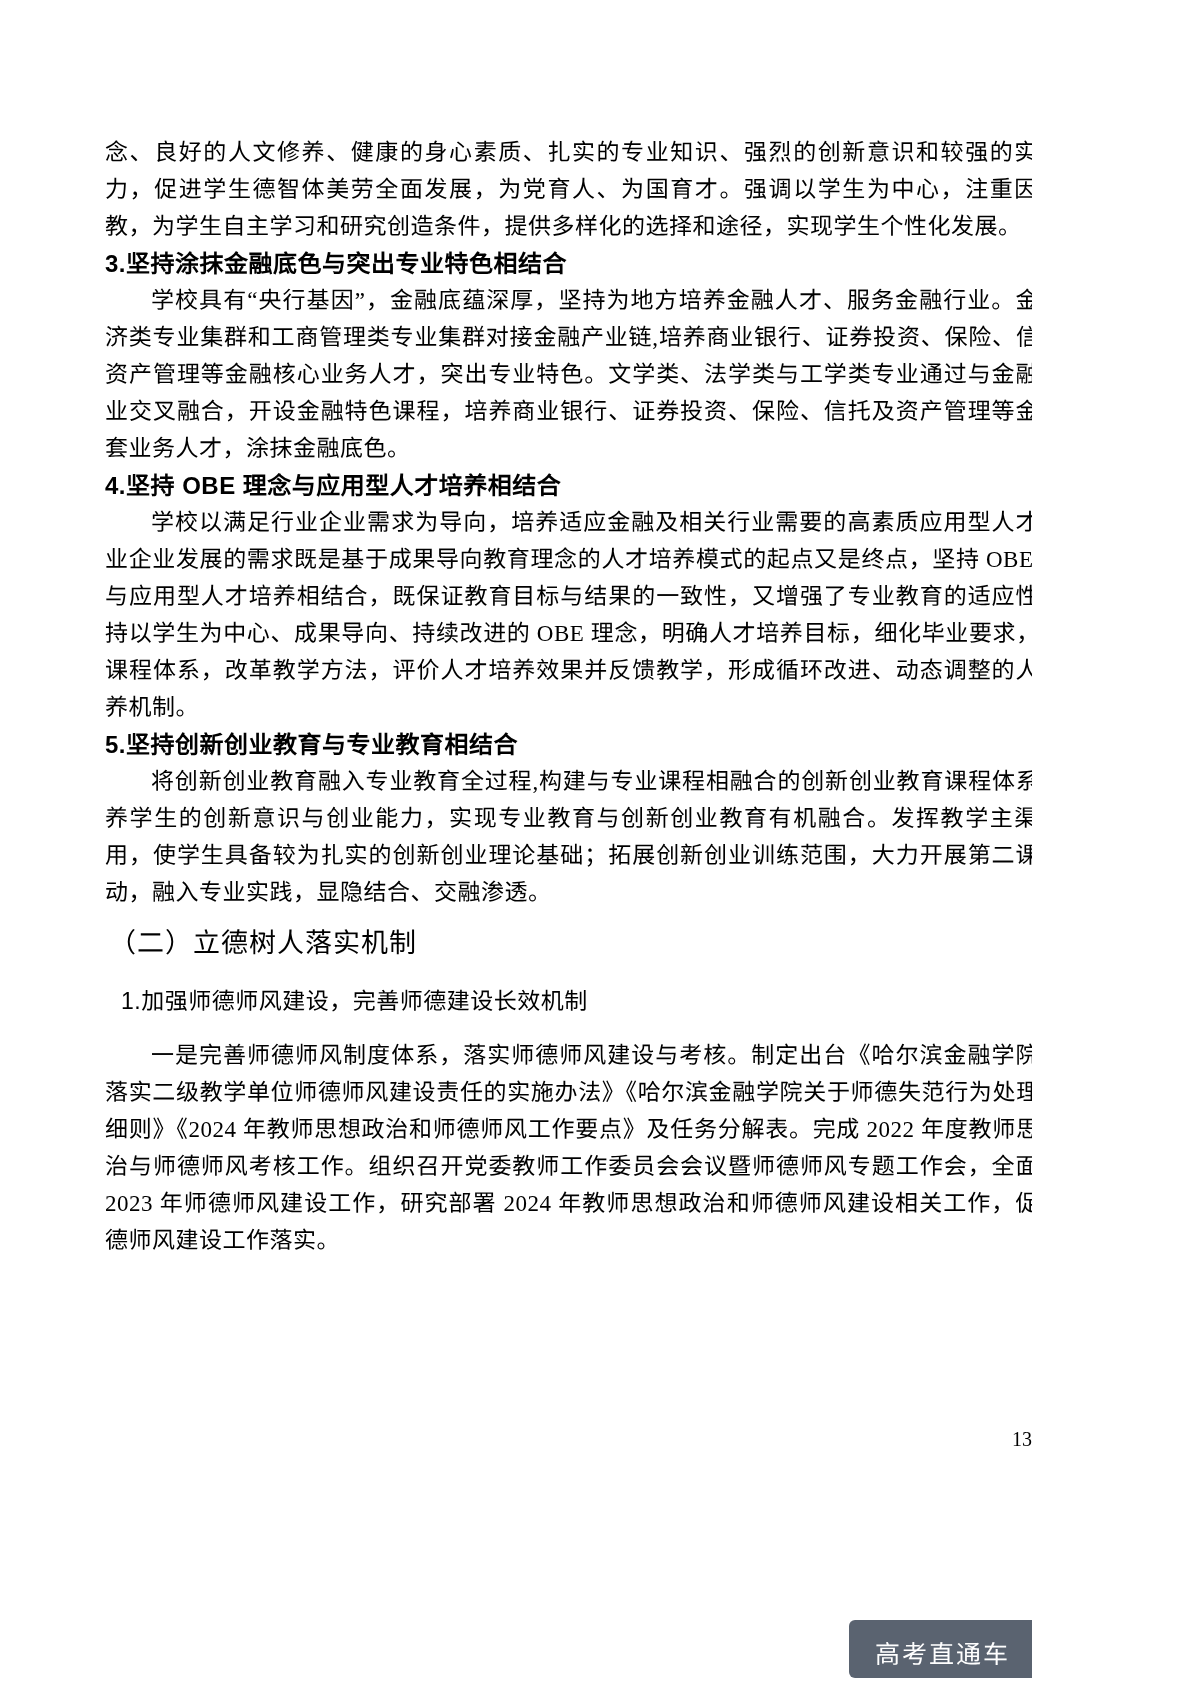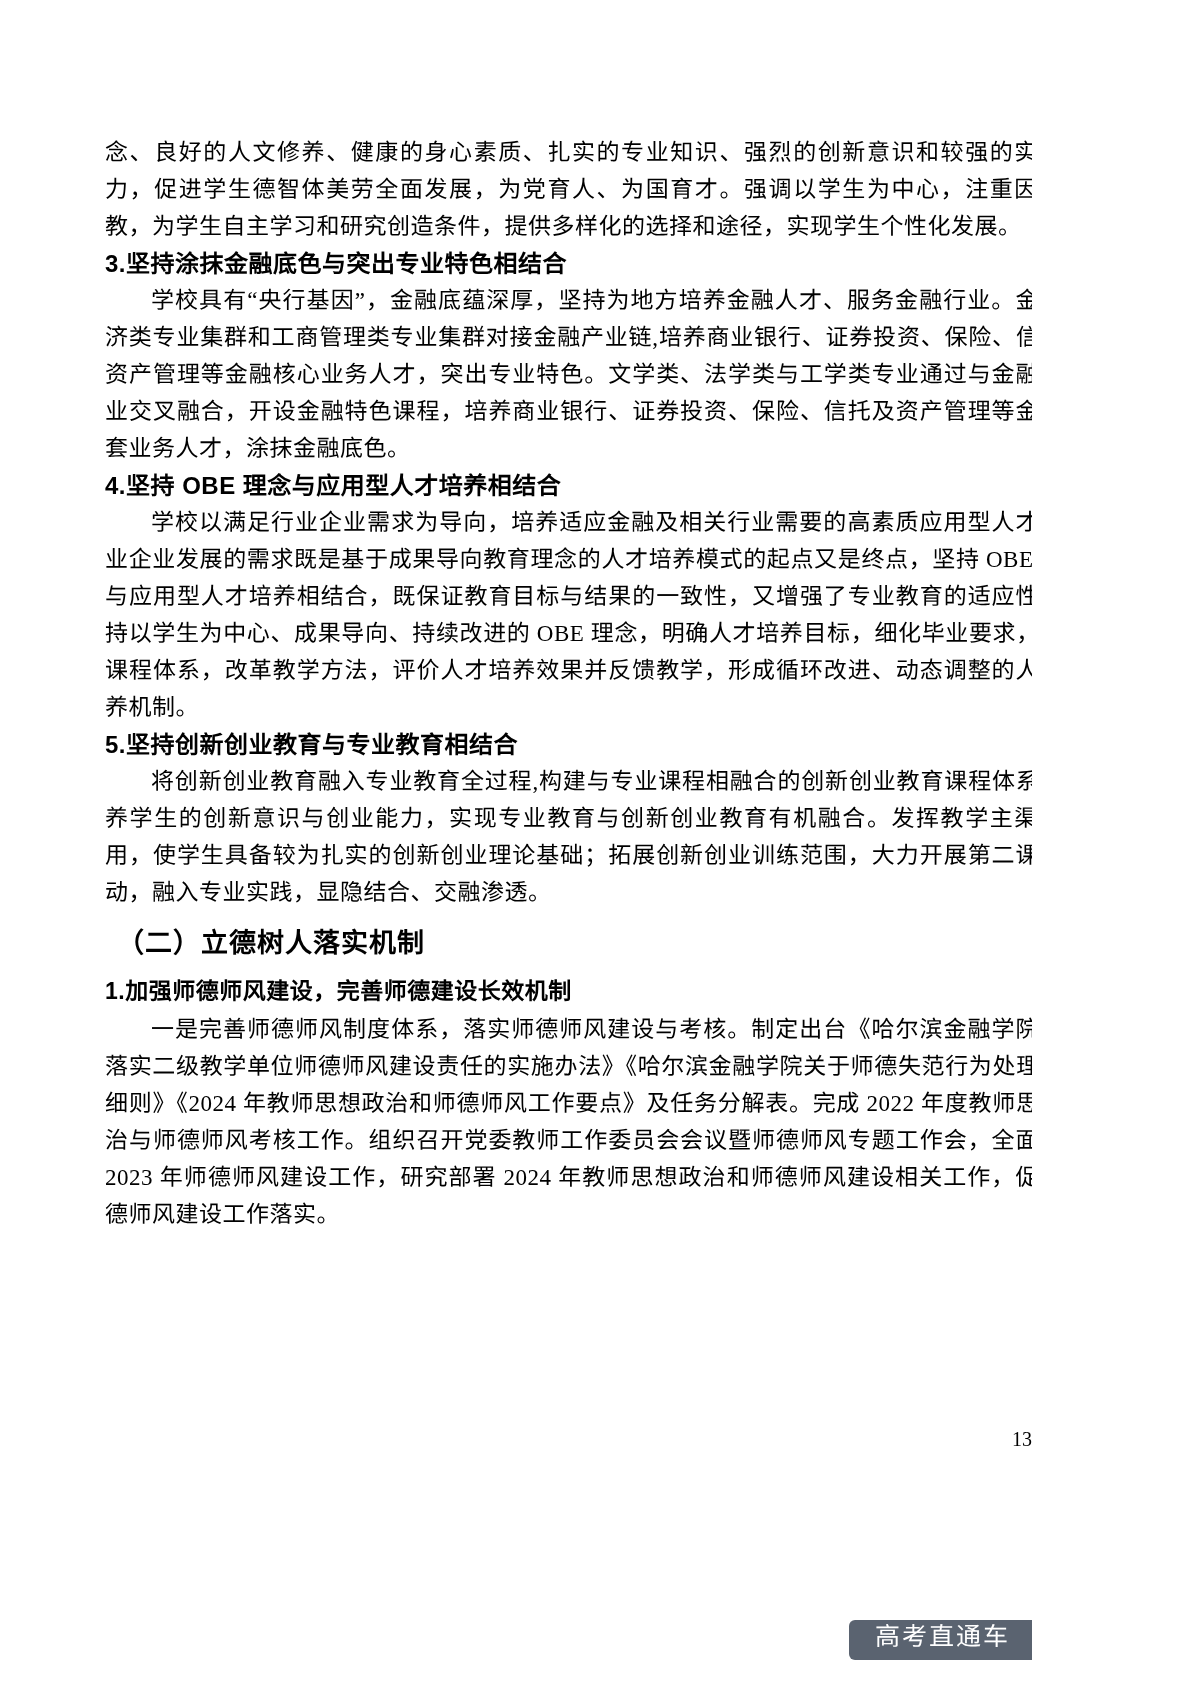--- a/index.html
+++ b/index.html
@@ -36,33 +36,33 @@
   .heading {
     margin: 0;
     font-family: "Liberation Sans", "DejaVu Sans", sans-serif;
     font-weight: bold;
     font-size: 24px;
     line-height: 37px;
     letter-spacing: 0.5px;
     color: #000000;
   }
   .section-heading {
-    margin: 10px 0 6px 8px;
+    margin: 10px 0 6px 0;
     font-family: "Liberation Sans", "DejaVu Sans", sans-serif;
-    font-weight: bold;
+    font-weight: normal;
     font-size: 27px;
     line-height: 44px;
     letter-spacing: 1px;
     color: #000000;
     padding-left: 4px;
   }
   .sub-heading {
-    margin: 0;
+    margin: 16px;
     font-family: "Liberation Sans", "DejaVu Sans", sans-serif;
-    font-weight: bold;
+    font-weight: normal;
     font-size: 23px;
     line-height: 40px;
     letter-spacing: 0.5px;
     color: #000000;
   }
   .page-number {
     position: absolute;
     top: 1428px;
     left: 0;
     right: 0;
@@ -73,21 +73,21 @@
   }
   .watermark {
     position: absolute;
     right: 0;
     top: 1620px;
     background: #5a6370; 
     color: #ffffff;
     font-family: "Liberation Sans", "DejaVu Sans", sans-serif;
     font-size: 25px;
     line-height: 25px;
-    padding: 4px 22px 11px 26px;
+    padding: 22px 22px 11px 26px;
     border-radius: 6px 0 0 6px;
     letter-spacing: 2px;
   }
 </style>
 </head>
 <body>
 
 <div class="page">
 
   <div class="content">

